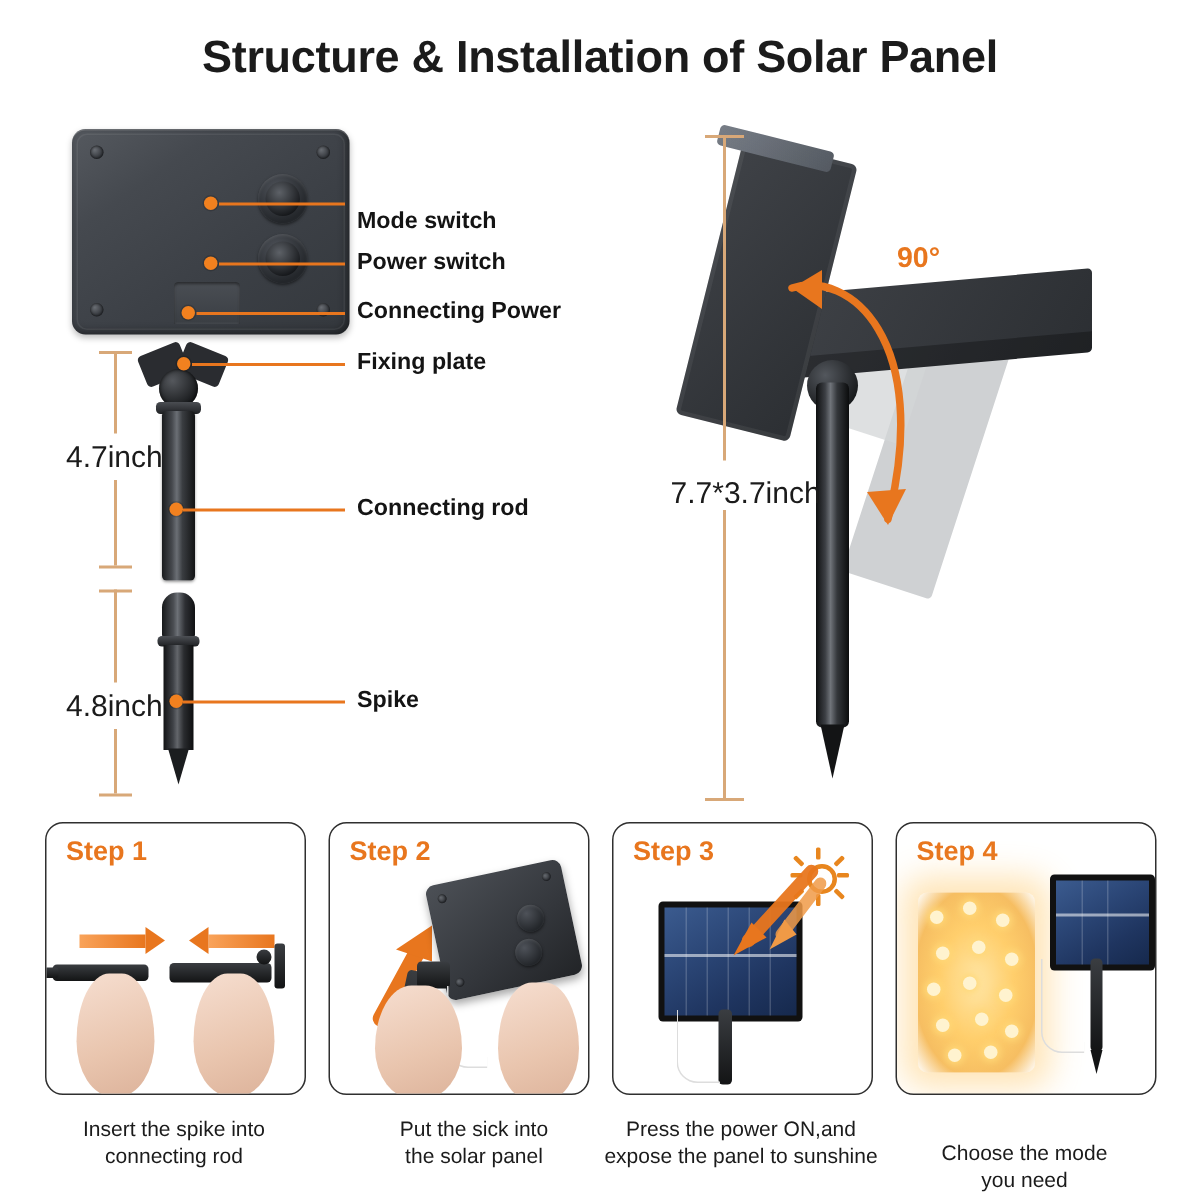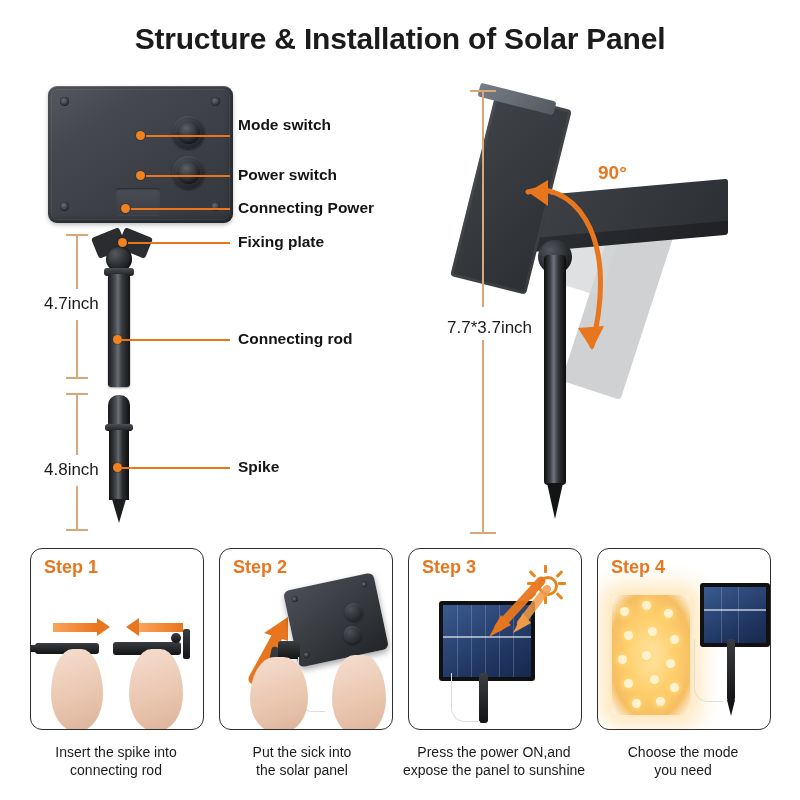--- a/index.html
+++ b/index.html
@@ -18,21 +18,21 @@
     text-align:center;
     font-size:30px;font-weight:bold;color:#1b1b1b;
     letter-spacing:-0.2px;
   }
   .leader{position:absolute;height:2px;background:#e8761e;}
   .dot{position:absolute;width:9px;height:9px;border-radius:50%;
        background:#f2811f;box-shadow:0 0 0 1px rgba(0,0,0,.15);}
   .lbl{position:absolute;font-size:15.5px;font-weight:bold;color:#141414;white-space:nowrap;}
   .dimline{position:absolute;width:2px;background:#d8a878;}
   .dimtick{position:absolute;height:2px;background:#d8a878;}
-  .dimtxt{position:absolute;font-size:17px;color:#1b1b1b;white-space:nowrap;}
+  .dimtxt{position:absolute;font-size:20px;color:#1b1b1b;white-space:nowrap;}
 
   
   .backpanel{
     position:absolute;left:48px;top:86px;width:185px;height:137px;
     border-radius:9px;
     background:
       linear-gradient(145deg,#55595f 0%,#45494f 26%,#3c4046 60%,#34383d 100%);
     box-shadow:inset 0 1px 0 rgba(255,255,255,.18),
                inset -2px -2px 6px rgba(0,0,0,.45),
                0 2px 4px rgba(0,0,0,.25);
@@ -148,21 +148,21 @@
       <div class="btn-inner"></div>
     </div>
     <div class="trough"></div>
   </div>
 
   <div class="dot" style="left:136px;top:131px;"></div>
   <div class="dot" style="left:136px;top:171px;"></div>
   <div class="dot" style="left:121px;top:204px;"></div>
 
   <div class="leader" style="left:146px;top:135px;width:84px;"></div>
-  <div class="lbl" style="left:238px;top:116px;text-align:center;">Mode switch</div>
+  <div class="lbl" style="left:238px;top:139px;text-align:center;">Mode switch</div>
 
   <div class="leader" style="left:146px;top:175px;width:84px;"></div>
   <div class="lbl" style="left:238px;top:166px;">Power switch</div>
 
   <div class="leader" style="left:131px;top:208px;width:99px;"></div>
   <div class="lbl" style="left:238px;top:199px;">Connecting Power</div>
 
   <div class="rodwrap">
 
     <div class="wing" style="left:2px;top:4px;transform:rotate(-22deg);border-radius:3px;"></div>
@@ -274,21 +274,21 @@
         <div class="btn-outer" style="left:50px;top:48px;width:18px;height:18px;"></div>
       </div>
 
       <div class="barpart" style="left:46px;top:98px;width:14px;height:58px;transform:rotate(12deg);"></div>
       <div class="barpart" style="left:58px;top:92px;width:22px;height:18px;border-radius:3px;"></div>
       <div class="wire" style="left:78px;top:108px;width:26px;height:54px;"></div>
 
       <div class="hand" style="left:30px;top:108px;width:58px;height:76px;"></div>
       <div class="hand" style="left:112px;top:106px;width:54px;height:80px;"></div>
     </div>
-    <div class="caption" style="left:172px;top:196px;">
+    <div class="caption" style="left:186px;top:196px;">
       <span style="white-space:pre-line;">Put the sick into
 the solar panel</span>
     </div>
 
     <div class="card" style="left:378px;text-decoration:underline;">
       <div class="card-title">Step 3</div>
 
       <div style="position:absolute;left:118px;top:16px;width:40px;height:40px;">
         <div style="position:absolute;left:11px;top:11px;width:14px;height:14px;border-radius:50%;
                     border:3.5px solid #e8861e;"></div>
@@ -353,19 +353,19 @@
           <div class="cellline" style="left:34px;"></div>
           <div class="busbar" style="top:22px;"></div>
         </div>
       </div>
       <div class="barpart" style="left:129px;top:90px;width:8px;height:62px;"></div>
       <div style="position:absolute;left:129px;top:151px;width:0;height:0;
                   border-left:4px solid transparent;border-right:4px solid transparent;
                   border-top:16px solid #131415;"></div>
       <div class="wire" style="left:96px;top:90px;width:28px;height:62px;"></div>
     </div>
-    <div class="caption" style="left:553px;top:196px;">
+    <div class="caption" style="left:553px;top:212px;">
       <span style="white-space:pre-line;">Choose the mode
 you need</span>
     </div>
 
   </div>
 </div>
 
 </body></html>

